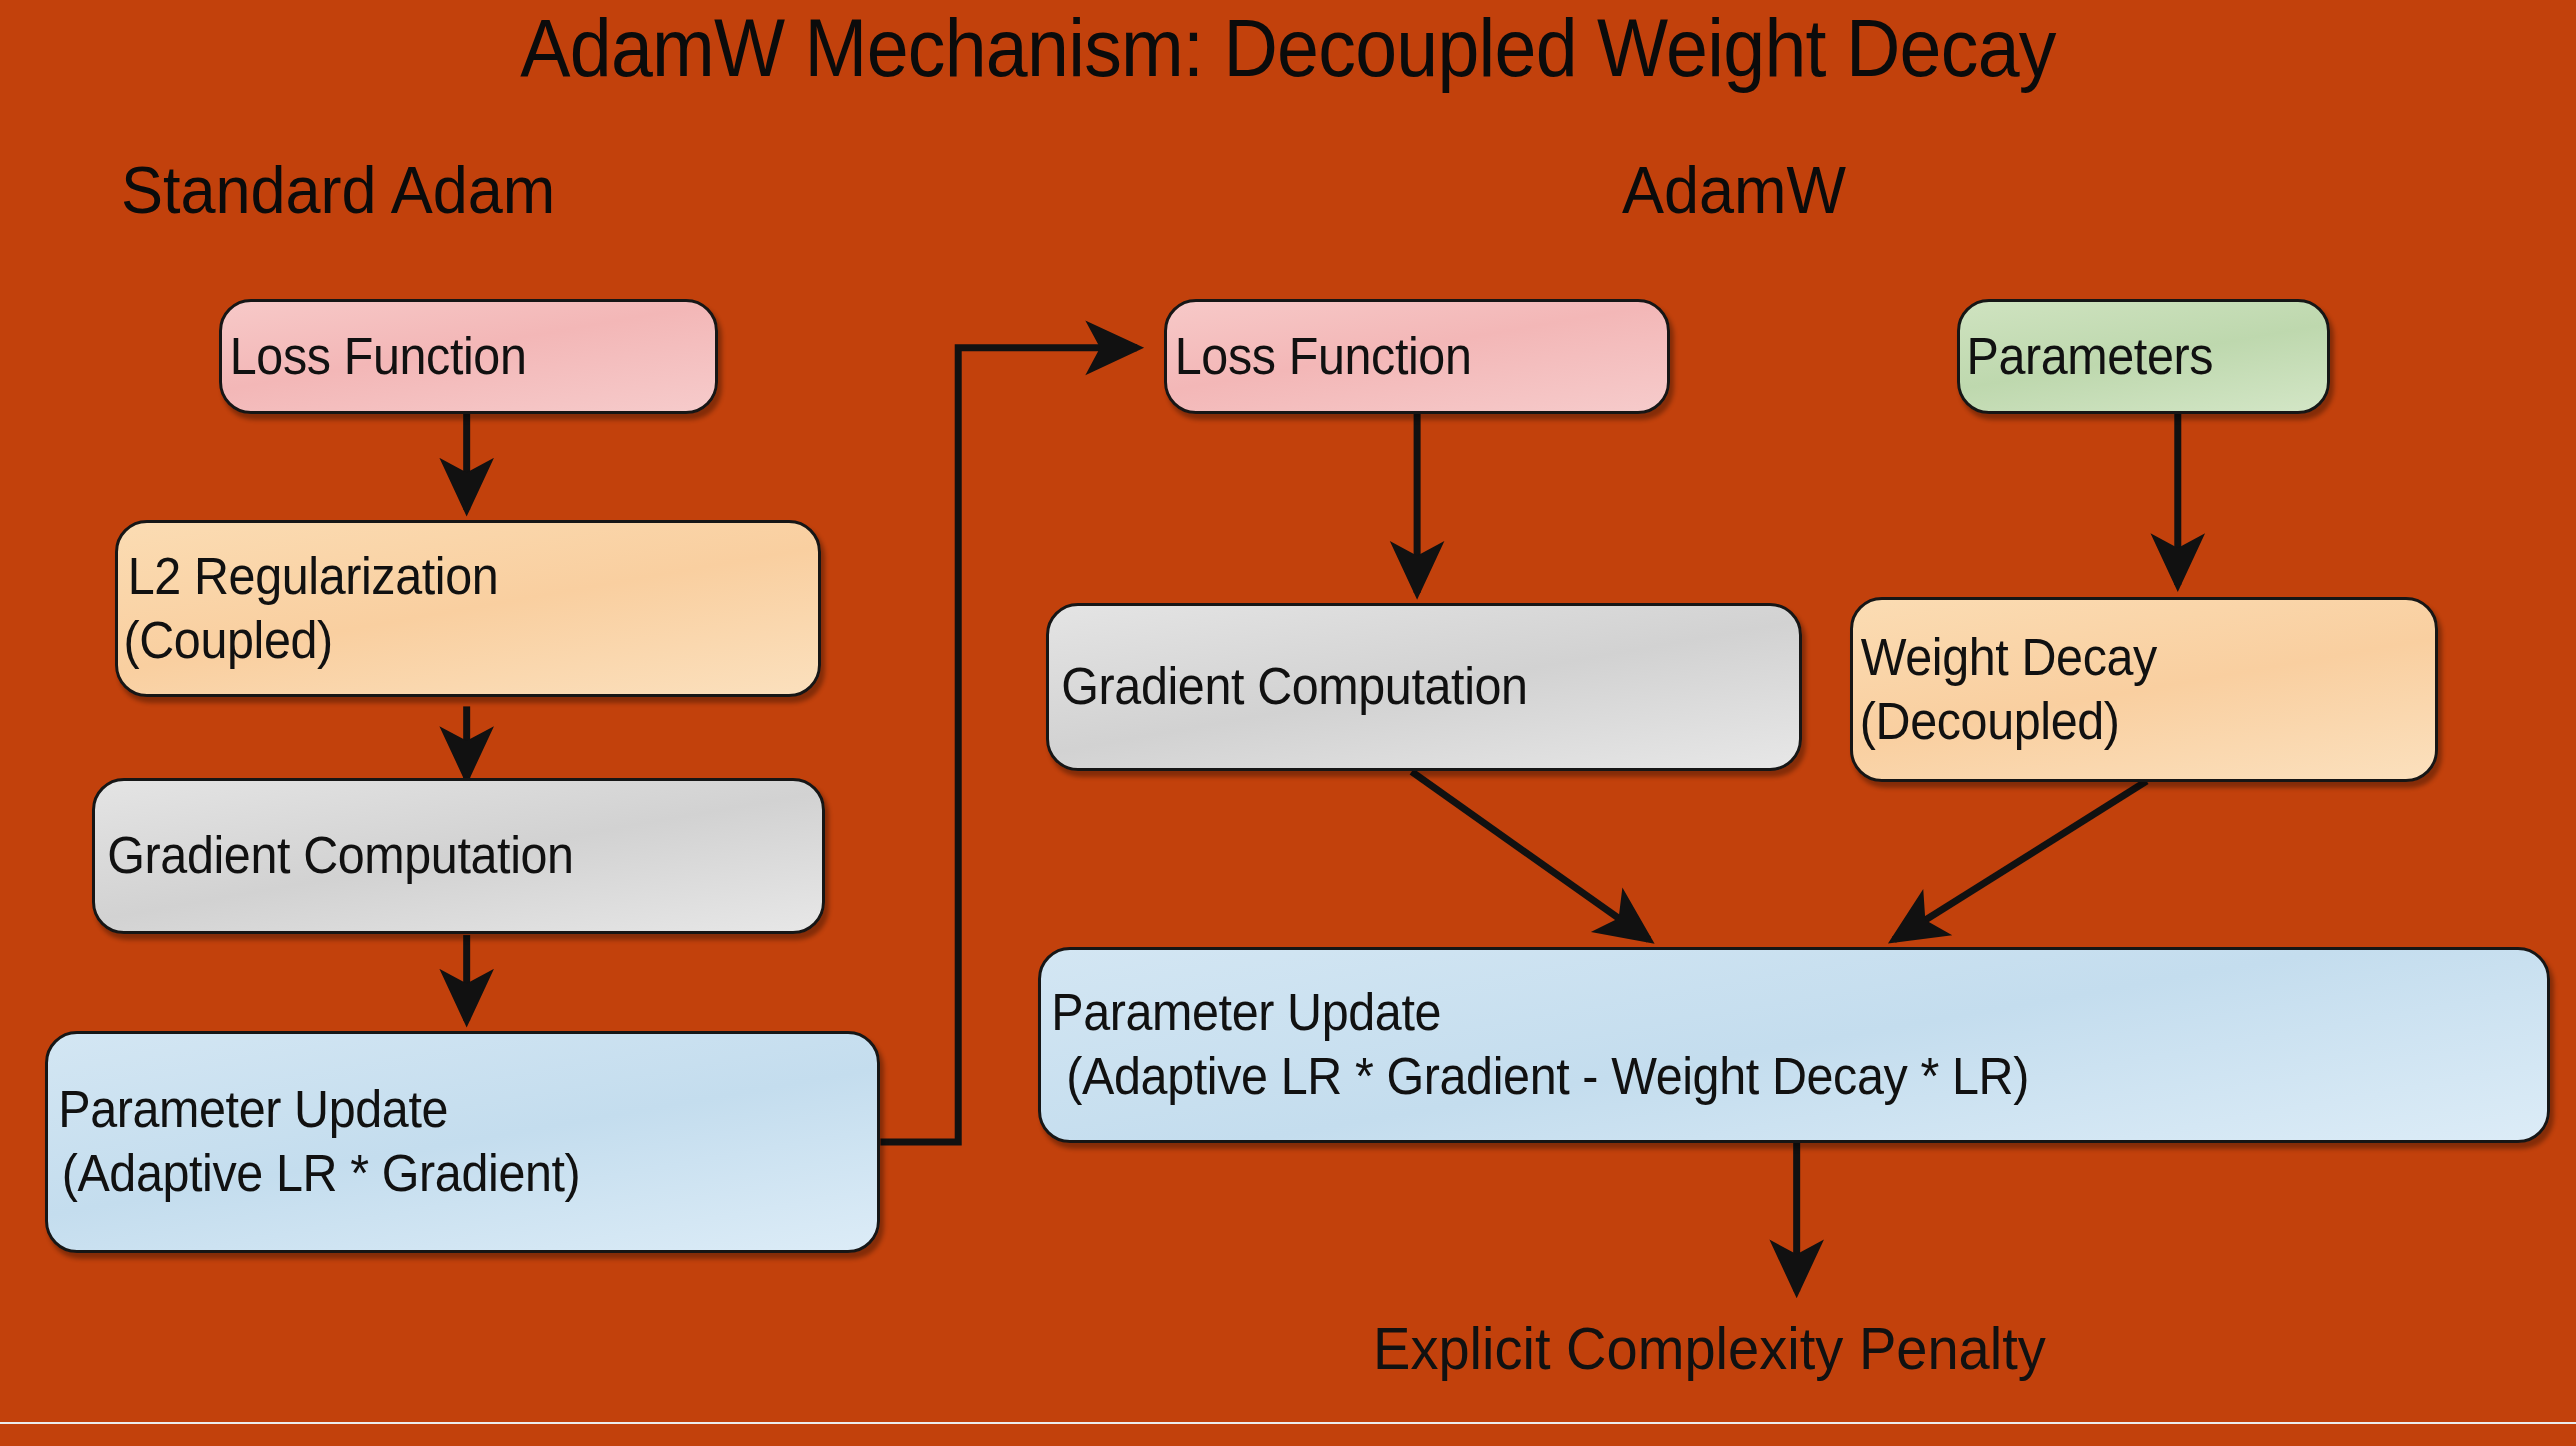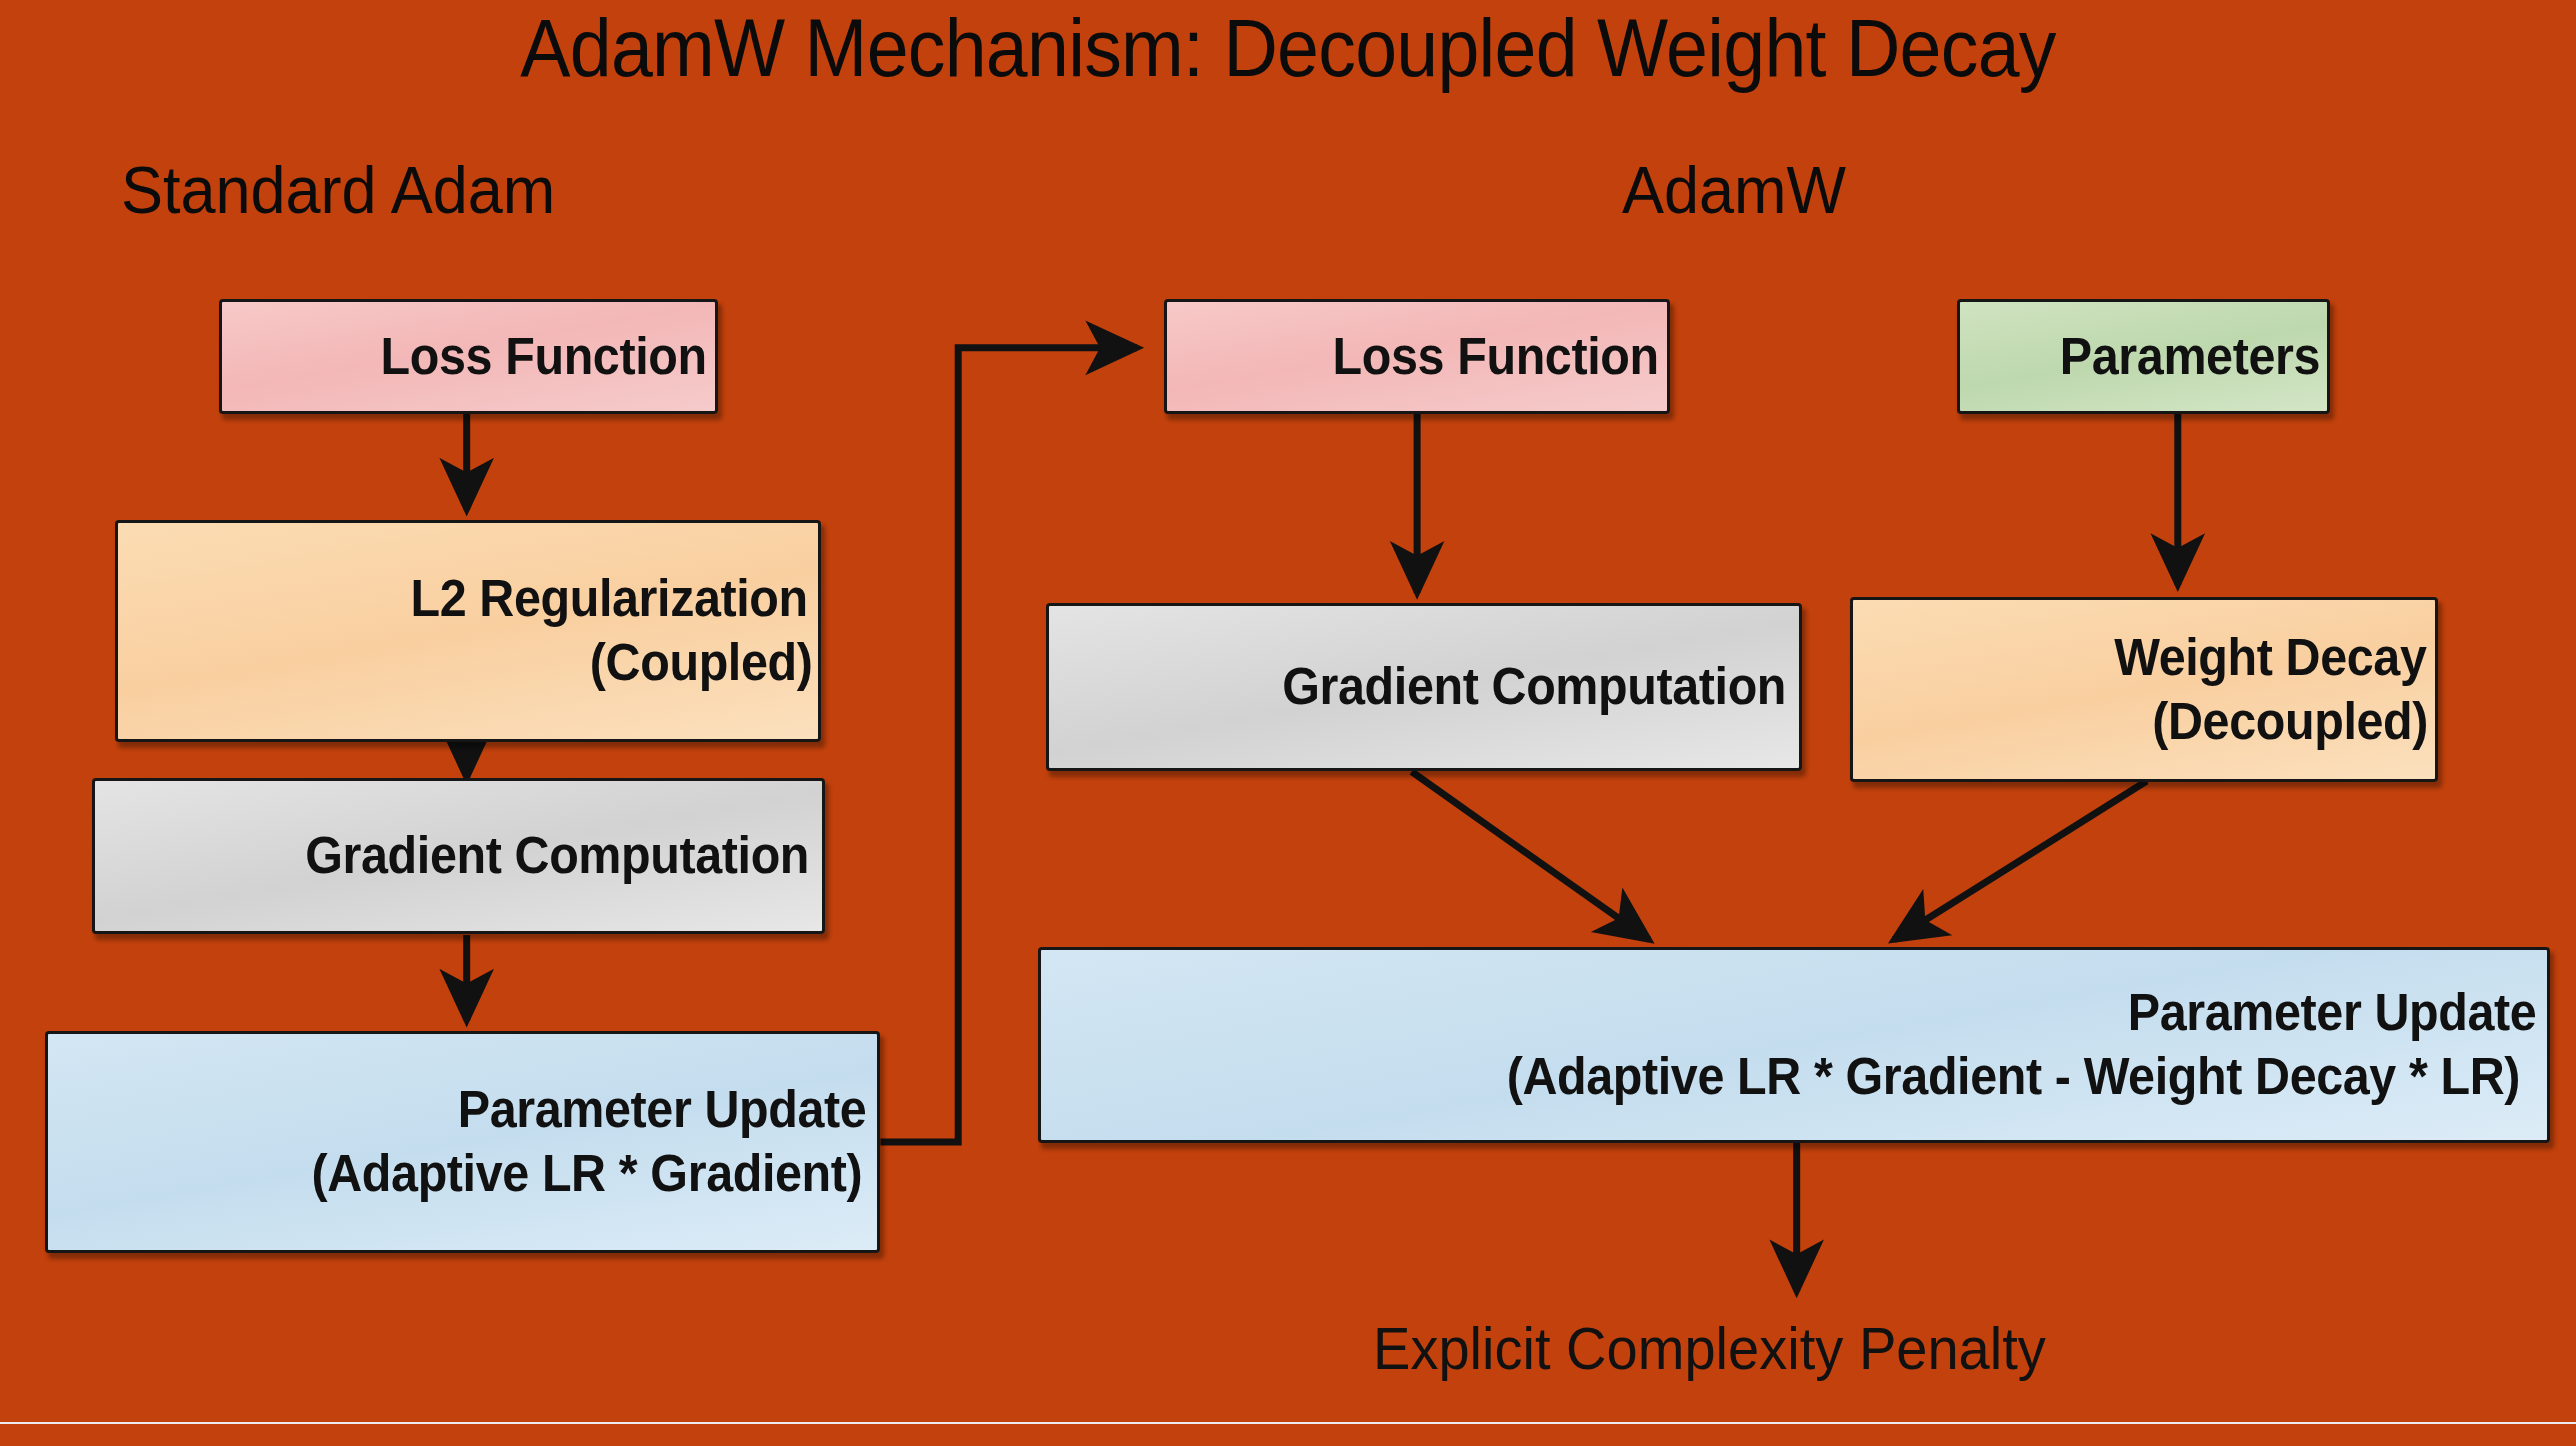--- a/index.html
+++ b/index.html
@@ -49,34 +49,33 @@
     white-space: nowrap;
   }
   #title-left  { left: 121px;  top: 154px; transform-origin: left top; }
   #title-right { left: 1622px; top: 154px; transform-origin: left top; }
 
   
   .node {
     position: absolute;
     box-sizing: border-box;
     border: 3.9px solid #161616;
-    border-radius: 4px;
+    border-radius: 32px;
     display: flex;
     flex-direction: column;
-    align-items: flex-end;
+    align-items: flex-start;
     justify-content: center;
     text-align: center;
     color: #111111;
     font-size: 51px;
     line-height: 64px;
     letter-spacing: -0.4px;
     box-shadow: 3.9px 5.4px 4.7px rgba(0,0,0,0.32);
     overflow: hidden;
     white-space: nowrap;
-    font-weight: bold;
   }
   .node .line { display: block; transform: scaleX(0.95); }
 
   .n-pink  { background: linear-gradient(170deg,#f7c9c8 0%, #f3b7b7 45%, #f6cbcb 100%); }
   .n-orange{ background: linear-gradient(170deg,#fbdcb3 0%, #f9cfa0 50%, #fbe0bd 100%); }
   .n-gray  { background: linear-gradient(170deg,#e4e4e4 0%, #d2d2d2 50%, #e7e7e7 100%); }
   .n-blue  { background: linear-gradient(170deg,#d3e6f3 0%, #c4ddee 50%, #dcecf7 100%); }
   .n-green { background: linear-gradient(170deg,#cfe3c0 0%, #bed8ae 50%, #d3e6c6 100%); }
 
   
@@ -136,21 +135,21 @@
   <div class="diagram-title">AdamW Mechanism: Decoupled Weight Decay</div>
 
   <div id="title-left" class="column-title">Standard Adam</div>
 
   <div id="title-right" class="column-title">AdamW</div>
 
   <div class="node n-pink" style="left:219px; top:299px; width:499px; height:115px;">
     <span class="line">Loss Function</span>
   </div>
 
-  <div class="node n-orange" style="left:115px; top:520px; width:706px; height:222px;">
+  <div class="node n-orange" style="left:115px; top:520px; width:706px; height:177px;">
     <span class="line">L2 Regularization</span>
     <span class="line">(Coupled)</span>
   </div>
 
   <div class="node n-gray" style="left:92px; top:778px; width:733px; height:156px;">
     <span class="line">Gradient Computation</span>
   </div>
 
   <div class="node n-blue" style="left:45px; top:1031px; width:835px; height:222px;">
     <span class="line">Parameter Update</span>

